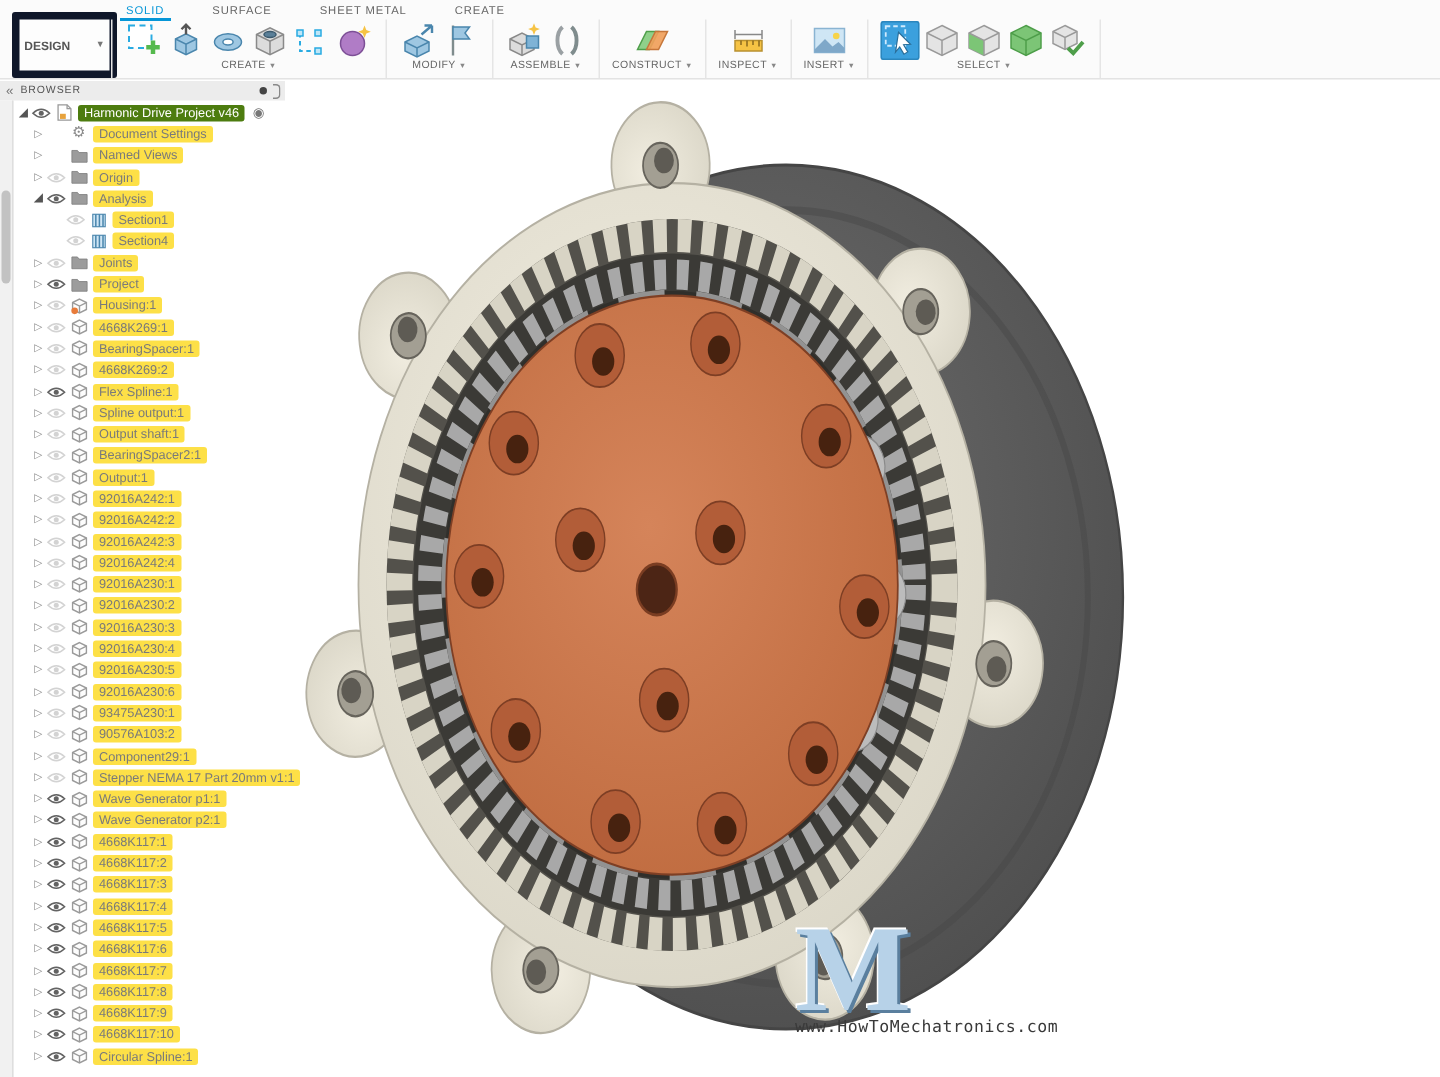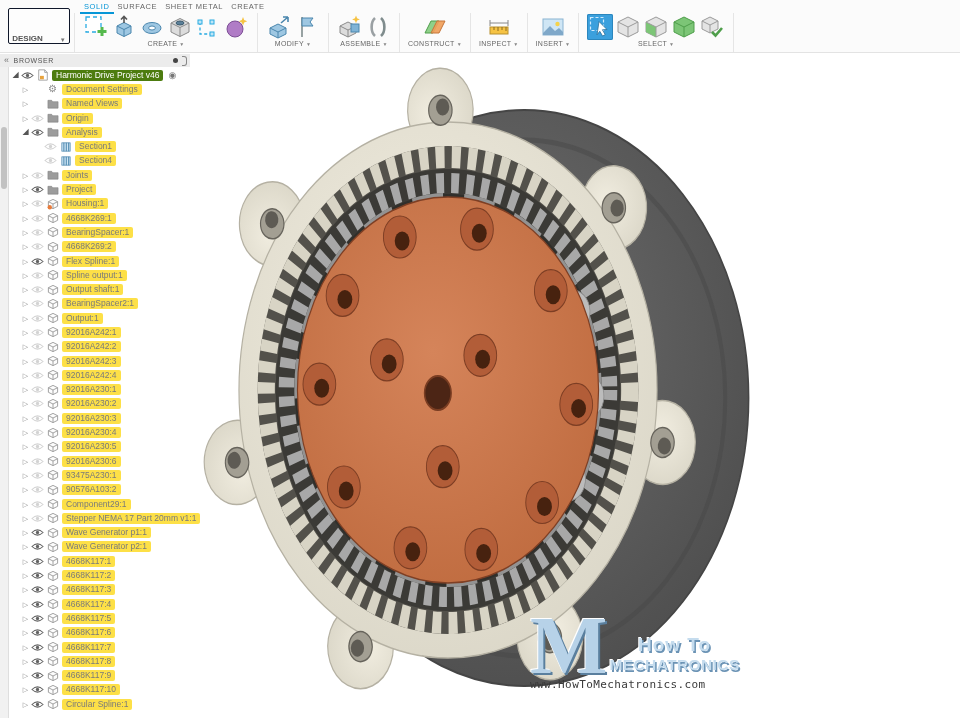--- a/index.html
+++ b/index.html
@@ -3,24 +3,24 @@
 <meta charset="utf-8">
 <style>
   html,body{margin:0;padding:0;}
   body{width:960px;height:718px;position:relative;overflow:hidden;background:#fff;
        font-family:"Liberation Sans",sans-serif;-webkit-font-smoothing:antialiased;}
 
   
   .toolbar{position:absolute;left:0;top:0;width:960px;height:52px;background:#fbfbfb;
            border-bottom:1px solid #e3e3e3;z-index:5;}
   .design-btn{position:absolute;left:8px;top:8px;width:60px;height:34px;background:#fdfdfd;
-              border:1px solid #0f172a;border-radius:2px;display:flex;align-items:flex-end;
+              border:5px solid #0f172a;border-radius:2px;display:flex;align-items:center;
               justify-content:center;gap:17px;font-size:8px;font-weight:bold;color:#555;cursor:pointer;}
   .design-btn .arr{font-size:6px;color:#777;}
-  .tab-bar{position:absolute;left:80px;top:0;height:14px;display:flex;align-items:center;}
+  .tab-bar{position:absolute;left:80px;top:0;height:14px;display:flex;gap:24px;align-items:center;}
   .tab{font-size:7.5px;letter-spacing:.6px;color:#666;padding:2px 4px 3px 4px;cursor:pointer;}
   .tab.active{color:#0696d7;box-shadow:inset 0 -2px 0 #0696d7;}
   .tb-groups{position:absolute;left:74px;top:13px;height:39px;display:flex;border-left:1px solid #e5e5e5;}
   .tb-group{padding:0 8px;border-right:1px solid #e5e5e5;display:flex;flex-direction:column;align-items:center;}
   .tb-icons{display:flex;gap:2px;height:27px;align-items:center;}
   .tb-icon{width:26px;height:26px;cursor:pointer;border-radius:2px;}
   .tb-icon svg{width:100%;height:100%;display:block;}
   .tb-icon.active{background:#3ba0dd;box-shadow:inset 0 0 0 1px #2b86bd;}
   .tb-label{font-size:7px;color:#666;letter-spacing:.3px;margin-top:0px;display:flex;align-items:center;gap:2px;cursor:pointer;}
   .tb-label .arr{font-size:5px;color:#888;}
@@ -429,24 +429,20 @@
     </g>
 
     <circle cx="-13" cy="3" r="17" fill="#4c2515" stroke="#7a3d22" stroke-width="2"></circle>
   </g>
 </svg>
 </div>
 
 <div class="wm">
   <div class="wm-row">
     <div class="wm-m">M</div>
-    <div class="wm-col">
-      <div class="wm-l1">How To</div>
-      <div class="wm-l2">MECHATRONICS</div>
-    </div>
   </div>
   <div class="wm-url">www.HowToMechatronics.com</div>
 </div>
 
 <div class="browser">
   <div class="browser-header">
     <span class="bh-collapse">«</span>
     <span>BROWSER</span>
     <span class="bh-spacer"></span>
     <span class="bh-dot"></span>

